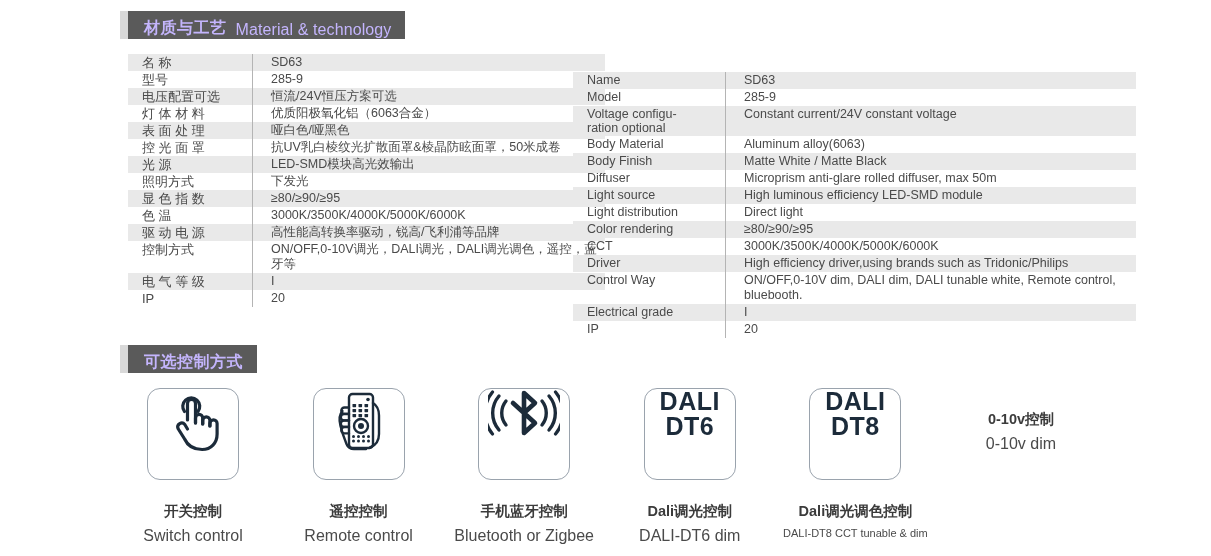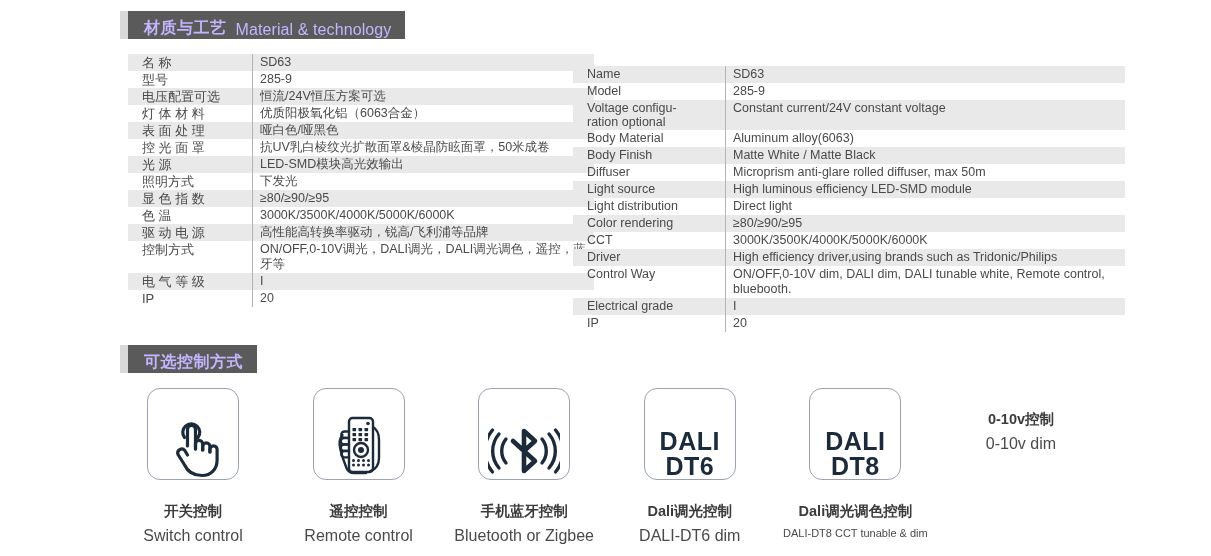--- a/index.html
+++ b/index.html
@@ -65,32 +65,32 @@
   .spec-table tr.alt td { background: #e9e9e9; }
   .spec-table tr td.k {
     font-size: 12.5px;
     color: #4a4a4a;
     padding-left: 14px;
     padding-right: 6px;
   }
   .spec-table tr td.v {
     font-size: 12.5px;
     color: #4a4a4a;
-    padding-left: 7px;
+    padding-left: 18px;
     padding-right: 6px;
     border-left: 1px solid #b4b4b4;
   }
 
   
   #table-cn { left: 128px; top: 54px; width: 432px; }
   #table-cn td.k { width: 104px; font-size: 13px; }
   #table-cn td.v { width: 328px; }
 
   
-  #table-en { left: 573px; top: 66px; width: 518px; }
+  #table-en { left: 573px; top: 72px; width: 518px; }
   #table-en td.k { width: 132px; }
   #table-en td.v { width: 386px; }
   #table-en td.k.wrapk { white-space: normal; line-height: 14px; }
 
   
   .icon-row {
     position: absolute;
     left: 118px;
     top: 388px;
     width: 978px;
@@ -103,21 +103,21 @@
     flex-direction: column;
     align-items: center;
   }
   .icon-box {
     width: 92px;
     height: 92px;
     border: 1.6px solid #9aa3ad;
     border-radius: 13px;
     background: #ffffff;
     display: flex;
-    align-items: flex-end;
+    align-items: flex-start;
     justify-content: center;
     box-sizing: border-box;
   }
   .dali-text {
     font-size: 25px;
     font-weight: bold;
     color: #1c2b3a;
     line-height: 25px;
     text-align: center;
     letter-spacing: 0.5px;

